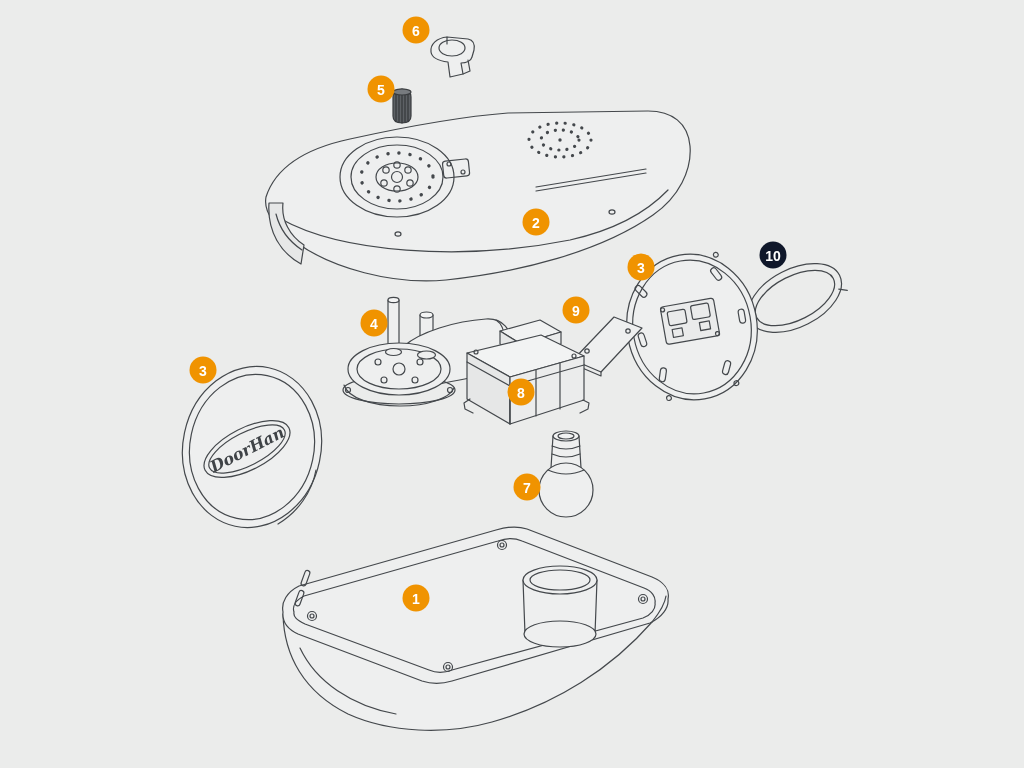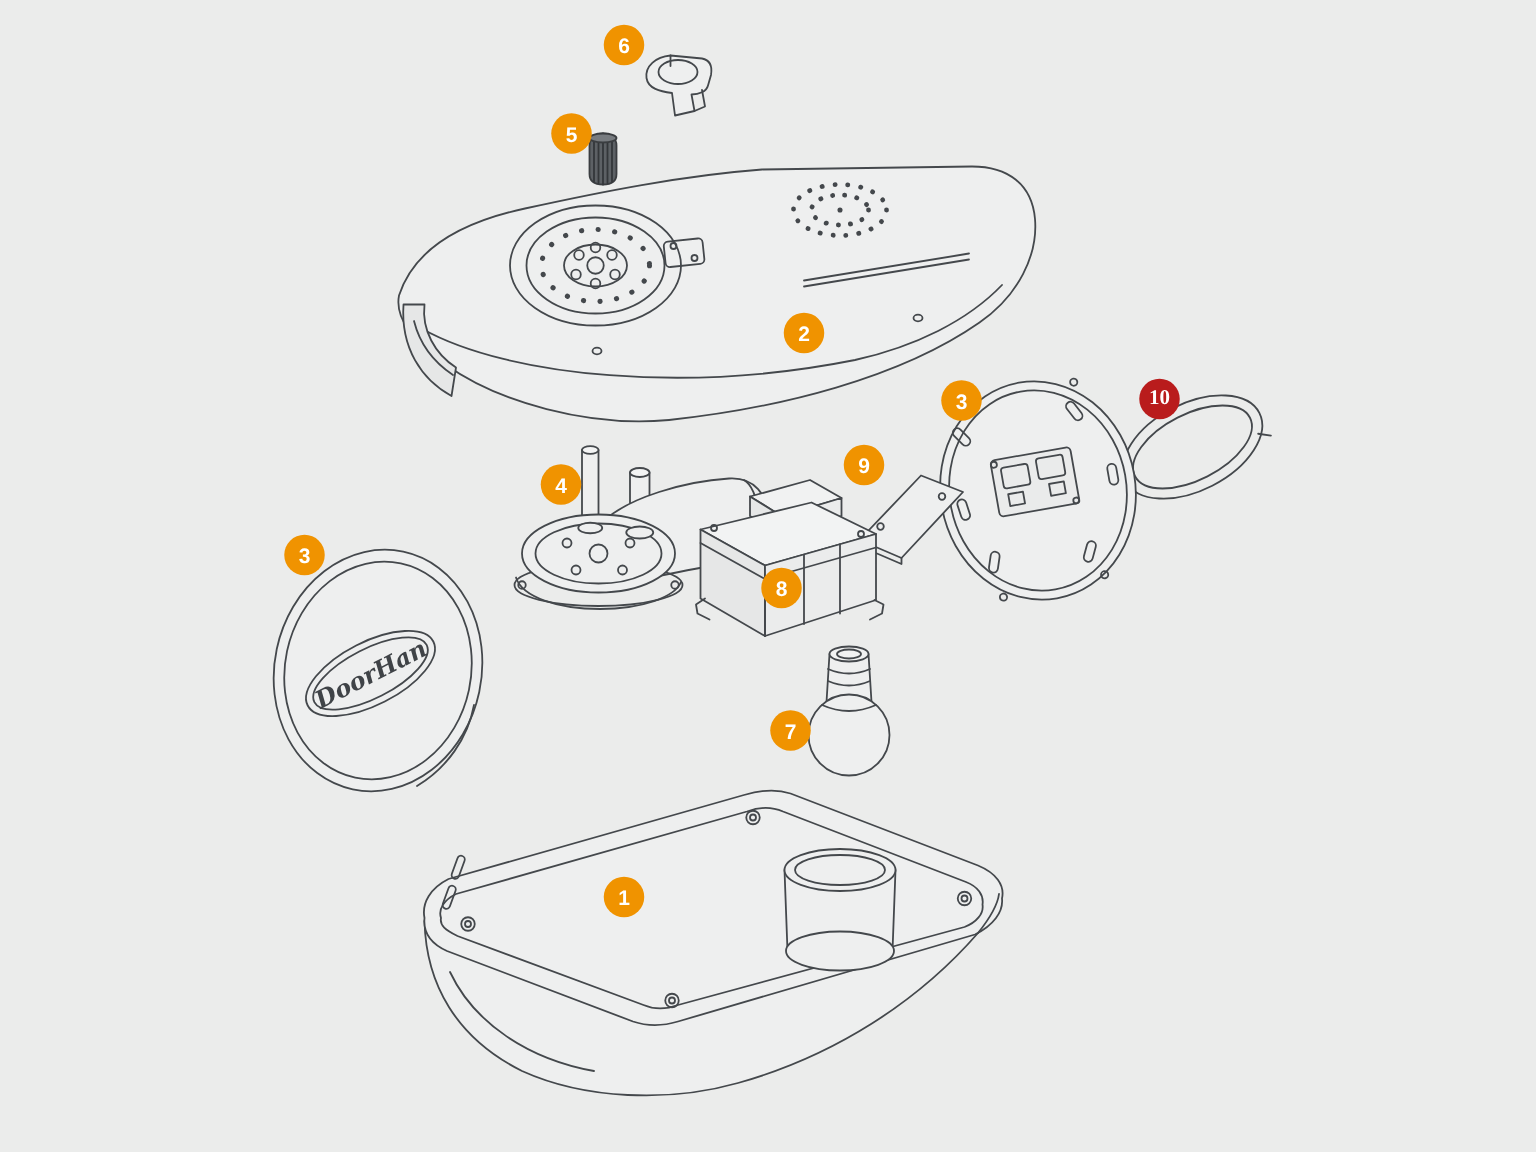--- a/index.html
+++ b/index.html
@@ -199,14 +199,14 @@
 <div class="badge" style="left: 416px; top: 598px; background: rgb(240, 147, 0); color: rgb(255, 255, 255);">1</div>
     <div class="badge" style="left: 536px; top: 222px; background: rgb(240, 147, 0); color: rgb(255, 255, 255);">2</div>
     <div class="badge" style="left: 203px; top: 370px; background: rgb(240, 147, 0); color: rgb(255, 255, 255);">3</div>
     <div class="badge" style="left: 641px; top: 267px; background: rgb(240, 147, 0); color: rgb(255, 255, 255);">3</div>
     <div class="badge" style="left: 374px; top: 323px; background: rgb(240, 147, 0); color: rgb(255, 255, 255);">4</div>
     <div class="badge" style="left: 381px; top: 89px; background: rgb(240, 147, 0); color: rgb(255, 255, 255);">5</div>
     <div class="badge" style="left: 416px; top: 30px; background: rgb(240, 147, 0); color: rgb(255, 255, 255);">6</div>
     <div class="badge" style="left: 527px; top: 487px; background: rgb(240, 147, 0); color: rgb(255, 255, 255);">7</div>
     <div class="badge" style="left: 521px; top: 392px; background: rgb(240, 147, 0); color: rgb(255, 255, 255);">8</div>
     <div class="badge" style="left: 576px; top: 310px; background: rgb(240, 147, 0); color: rgb(255, 255, 255);">9</div>
-    <div class="badge" style="left: 773px; top: 266px; background: #b91c1c; color: rgb(255, 255, 255); font-family: Liberation Serif, serif;">10</div>
+    <div class="badge" style="left: 773px; top: 255px; background: #0f172a; color: rgb(255, 255, 255);">10</div>
   </div>
 
 </body></html>

